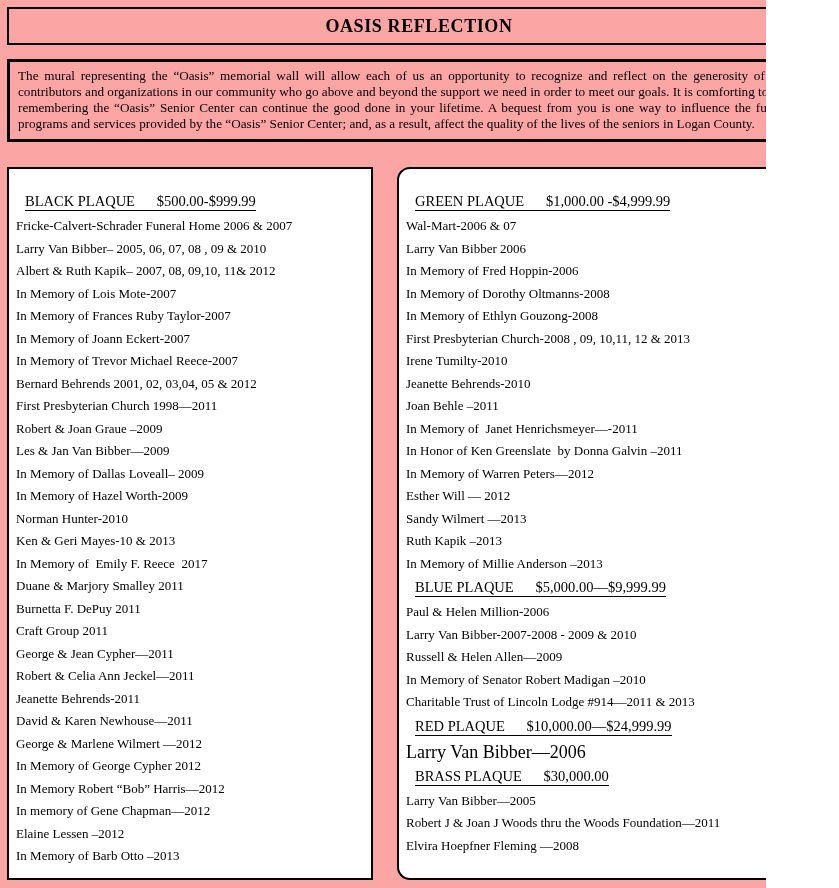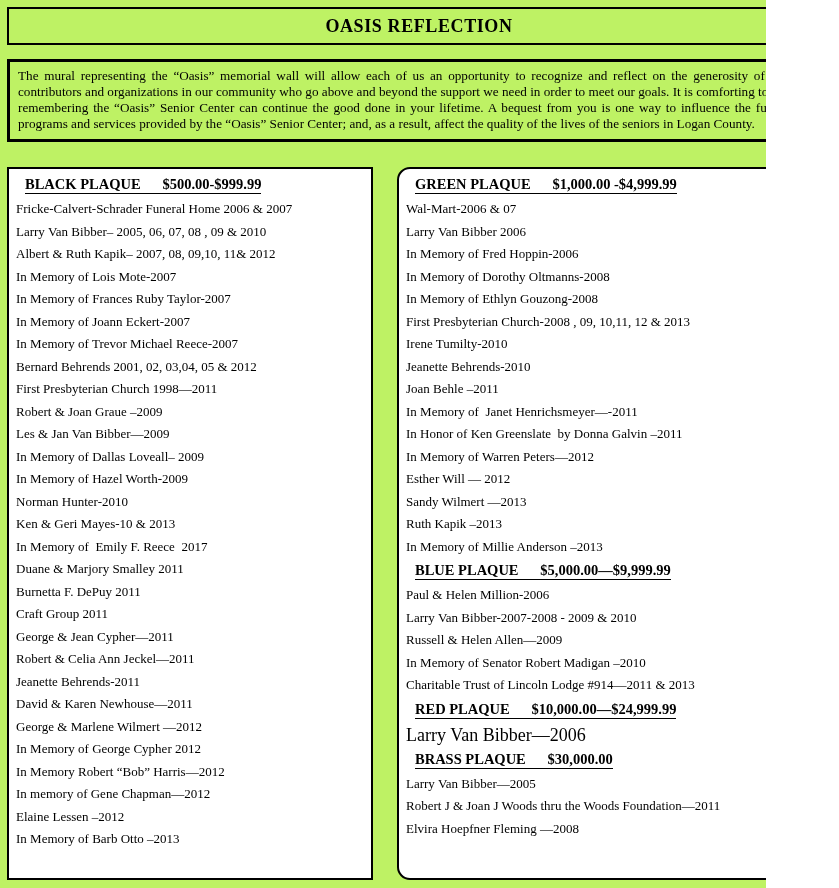--- a/index.html
+++ b/index.html
@@ -1,31 +1,31 @@
 <!DOCTYPE html>
 <html><head>
 <meta charset="utf-8">
 <style>
   html,body{margin:0;padding:0;background:#ffffff;color:#000;}
   body{font-family:"Liberation Serif","DejaVu Serif",serif;}
-  .page{position:relative;width:766px;height:888px;background:#bef264;overflow:hidden;}
+  .page{position:relative;width:766px;height:888px;background:#fca5a5;overflow:hidden;}
 
   .title-box{position:absolute;left:7px;top:7px;width:820px;height:34px;border:2px solid #000;
     display:flex;align-items:center;justify-content:center;}
   .title-box h1{margin:0;font-size:18px;font-weight:bold;letter-spacing:0.6px;}
 
   .intro-box{position:absolute;left:7px;top:59px;width:806px;border:3px solid #000;
     padding:6px 8px 7px 8px;font-size:13.2px;line-height:16px;text-align:justify;}
 
   .col-box{position:absolute;top:167px;height:703px;border:2px solid #000;background:#fff;
     padding:6px 4px 0 7px;box-sizing:content-box;}
   .col-left{left:7px;width:351px;}
   .col-right{left:397px;width:443px;border-radius:13px;}
 
-  .sec-h{font-size:14.5px;font-weight:bold;margin:1px 0 9px 9px;}
+  .sec-h{font-size:14.5px;font-weight:normal;margin:18px 0 9px 9px;}
   .sec-h .u{border-bottom:1.5px solid #000;padding-bottom:1px;white-space:pre;}
   section + section .sec-h{margin-top:8px;}
 
   p.item{margin:0 0 9px 0;font-size:13px;line-height:13.5px;white-space:pre-wrap;}
   p.item.large{font-size:18px;line-height:16px;margin-bottom:7px;}
 </style>
 </head>
 <body>
 
 <div class="page">

